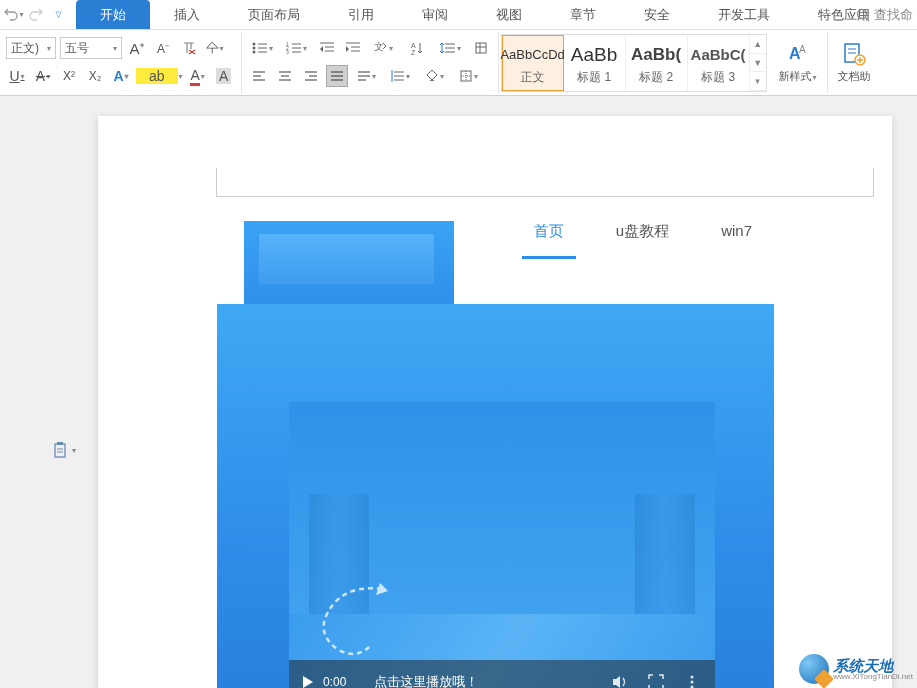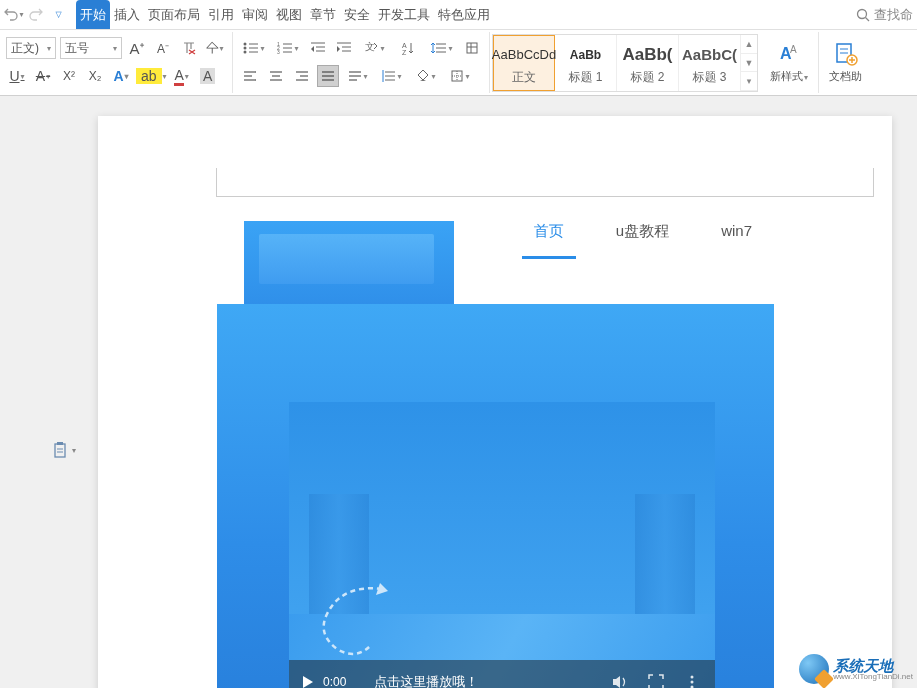--- a/index.html
+++ b/index.html
@@ -3,42 +3,42 @@
 <meta charset="utf-8">
 <style>
 * { margin: 0; padding: 0; box-sizing: border-box; font-family: "Microsoft YaHei", sans-serif; }
 body { background: #f0f0f0; width: 917px; height: 688px; overflow: hidden; position: relative; }
 
 
 .menubar { background: #fff; height: 30px; display: flex; align-items: center; padding: 0 4px; border-bottom: 1px solid #e0e0e0; position: relative; }
 .qat { display: flex; align-items: center; gap: 2px; margin-right: 8px; }
 .qat-btn { width: 20px; height: 20px; display: flex; align-items: center; justify-content: center; color: #999; }
 .tabs { display: flex; align-items: center; height: 100%; }
-.tab { padding: 0 4px; height: 100%; display: flex; align-items: center; font-size: 13px; color: #555; cursor: pointer; }
+.tab { padding: 0 24px; height: 100%; display: flex; align-items: center; font-size: 13px; color: #555; cursor: pointer; }
 .tab.active { background: #2a7fd5; color: #fff; border-radius: 4px 4px 0 0; }
 .search-box { position: absolute; right: 4px; display: flex; align-items: center; color: #888; font-size: 13px; }
 .search-box svg { margin-right: 4px; }
 
 
 .ribbon { background: #fff; height: 66px; display: flex; align-items: stretch; border-bottom: 1px solid #d0d0d0; padding: 2px 0; }
 .ribbon-group { display: flex; flex-direction: column; padding: 2px 6px; border-right: 1px solid #e5e5e5; }
 .ribbon-row { display: flex; align-items: center; gap: 4px; height: 28px; }
 .font-name { width: 50px; height: 22px; border: 1px solid #ccc; font-size: 12px; padding: 0 4px; display: flex; align-items: center; justify-content: space-between; color: #555; }
 .font-size { width: 62px; height: 22px; border: 1px solid #ccc; font-size: 12px; padding: 7px 4px; display: flex; align-items: center; justify-content: space-between; color: #555; }
 .rb-btn { min-width: 22px; height: 22px; display: flex; align-items: center; justify-content: center; color: #555; cursor: pointer; font-size: 14px; }
 .rb-btn.active { background: #d0d0d0; border: 1px solid #aaa; }
 .rb-btn.wide { min-width: 30px; }
 .dd { font-size: 8px; color: #888; margin-left: 1px; }
 
 
 .styles-gallery { display: flex; align-items: stretch; border: 1px solid #ddd; height: 58px; margin: 2px; }
 .style-item { width: 62px; display: flex; flex-direction: column; align-items: center; justify-content: center; border-right: 1px solid #eee; cursor: pointer; }
 .style-item.sel { border: 1px solid #f0a030; background: #fdf0e0; }
 .style-preview { font-size: 13px; color: #333; height: 28px; display: flex; align-items: center; }
-.style-preview.big { font-size: 12px; font-weight: bold; }
+.style-preview.big { font-size: 19px; font-weight: normal; }
 .style-preview.med { font-size: 17px; font-weight: bold; color: #444; }
 .style-preview.med2 { font-size: 15px; font-weight: bold; color: #555; }
 .style-label { font-size: 12px; color: #666; }
 .style-arrows { width: 16px; display: flex; flex-direction: column; }
 .style-arrows div { flex: 1; display: flex; align-items: center; justify-content: center; border-bottom: 1px solid #eee; color: #888; font-size: 9px; cursor: pointer; }
 
 .big-btn { display: flex; flex-direction: column; align-items: center; justify-content: center; padding: 4px 10px; cursor: pointer; }
 .big-btn-label { font-size: 11px; color: #555; margin-top: 2px; }
 
 
@@ -150,21 +150,21 @@
       </div>
       <div class="rb-btn" style="font-size:12px">㐃<span class="dd">▾</span></div>
     </div>
     <div class="ribbon-row">
       <div class="rb-btn" style="text-decoration:underline">U<span class="dd">▾</span></div>
       <div class="rb-btn" style="text-decoration:line-through">A<span class="dd">▾</span></div>
       <div class="rb-btn" style="font-size:12px">X²</div>
       <div class="rb-btn" style="font-size:12px">X₂</div>
       <div class="rb-btn" style="color:#2a7fd5;font-weight:bold">A<span class="dd">▾</span></div>
       <div class="rb-btn">
-          <span style="background:#ffeb3b;padding:0 5px">ab</span>
+          <span style="background:#ffeb3b;padding:0 13px">ab</span>
           <span class="dd">▾</span>
         </div>
       <div class="rb-btn">
           <span style="border-bottom:3px solid #d04040">A</span>
           <span class="dd">▾</span>
         </div>
       <div class="rb-btn">
           <span style="background:#ddd;padding:0 3px">A</span>
         </div>
     </div>

